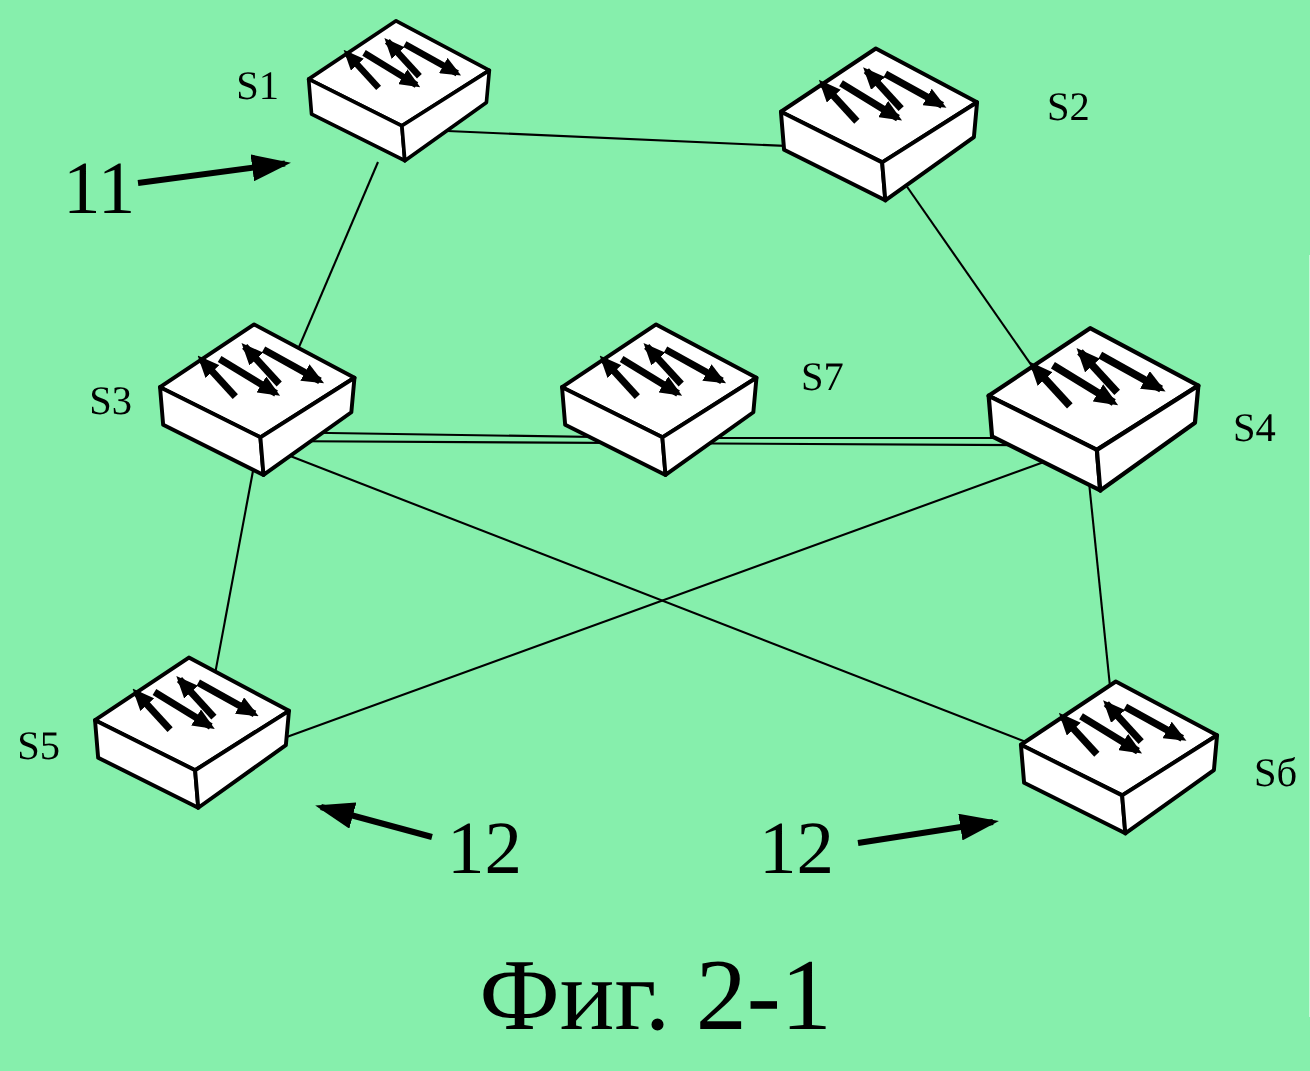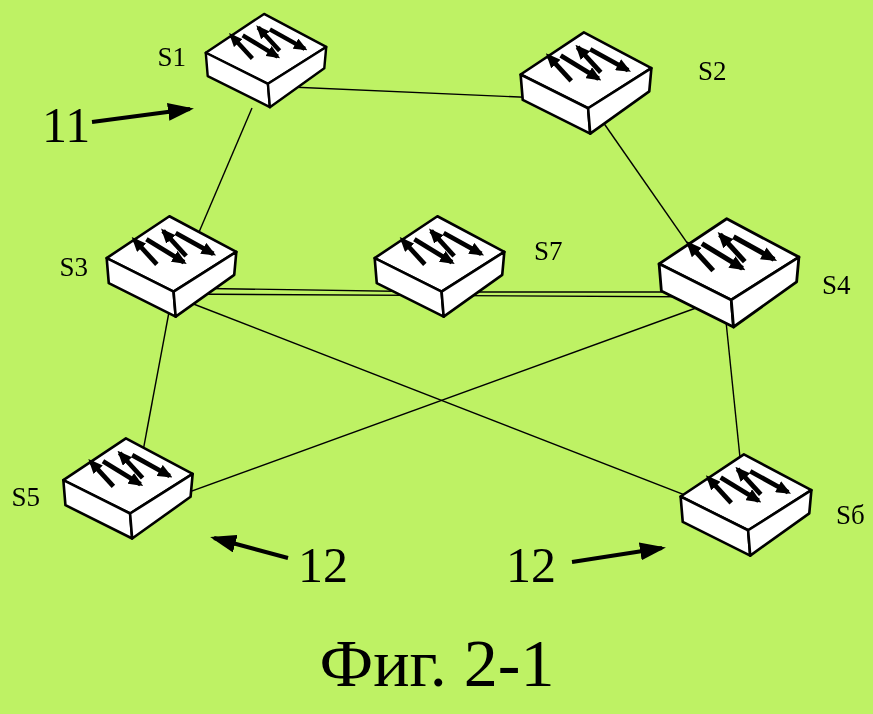--- a/index.html
+++ b/index.html
@@ -8,21 +8,21 @@
     background: #ffffff;
     width: 873px;
     height: 714px;
     overflow: hidden;
     font-family: "Liberation Serif", serif;
   }
   .figure-wrap {
     position: relative;
     width: 873px;
     height: 714px;
-    background: #bef264;
+    background: #86efac;
   }
   svg text {
     fill: #000000;
     font-family: "Liberation Serif", serif;
   }
   .node-label { font-size: 27px; }
   .ref-label  { font-size: 50px; }
   .caption    { font-size: 68px; }
 </style>
 </head>

